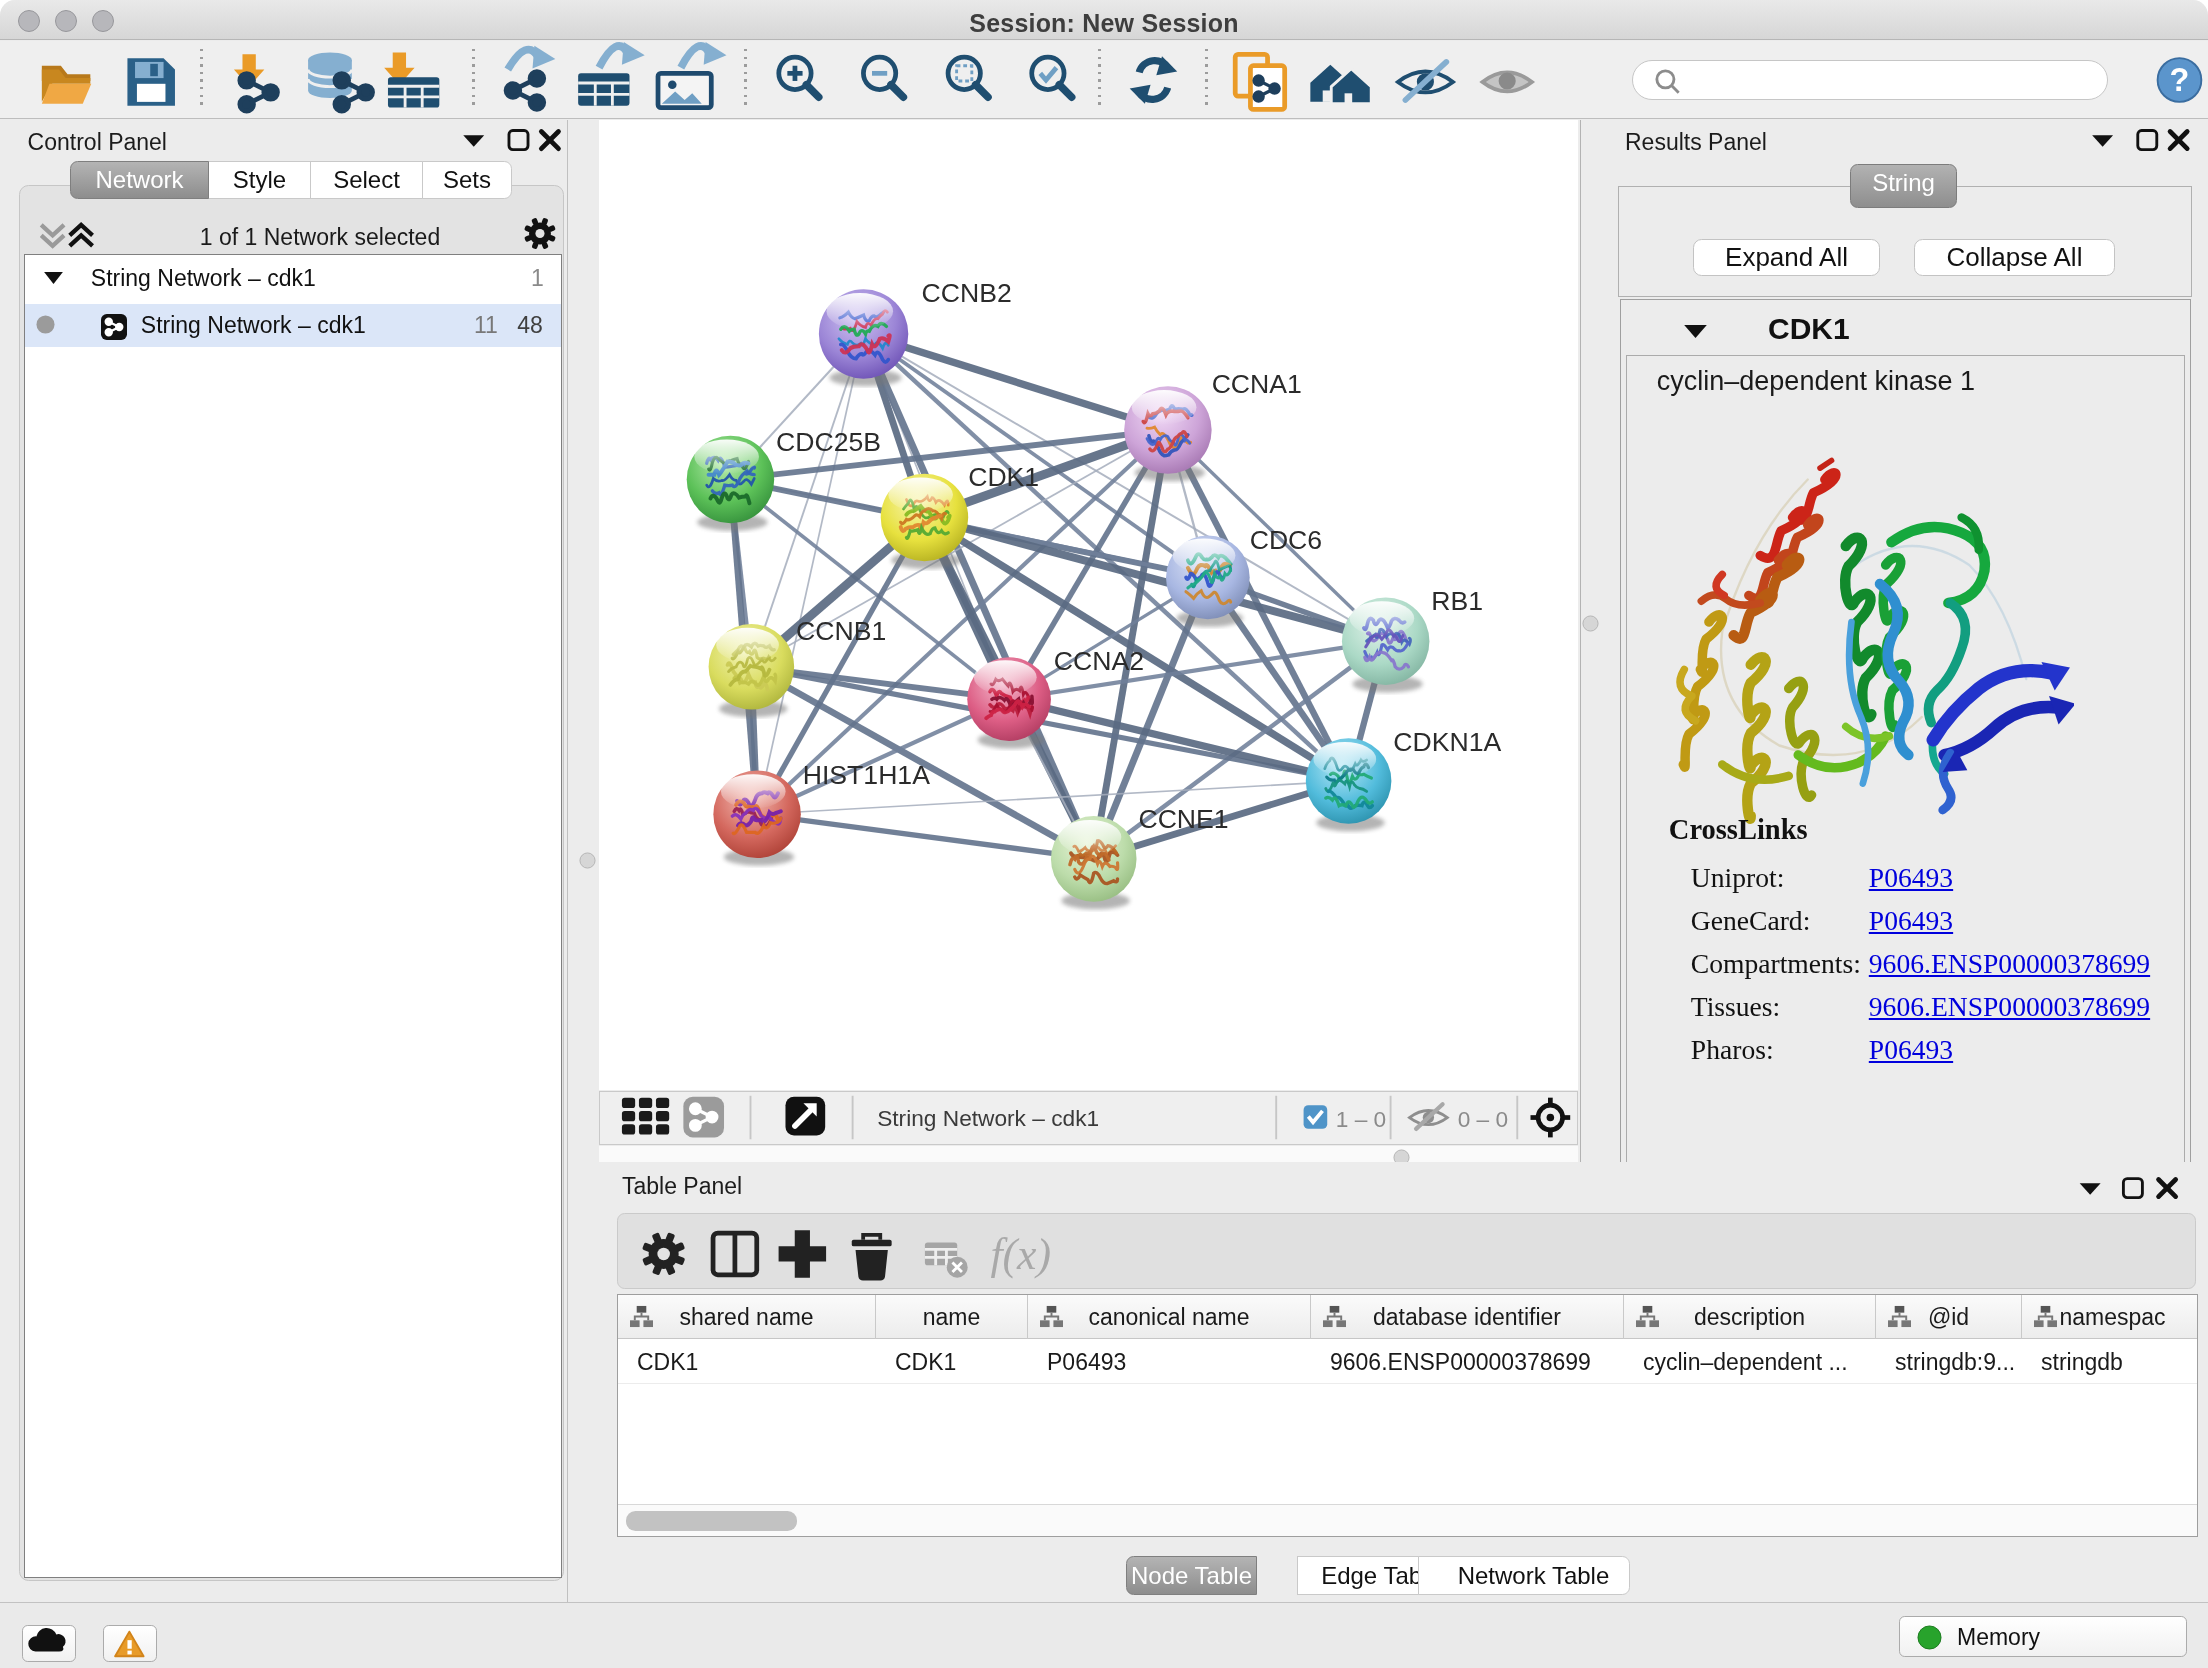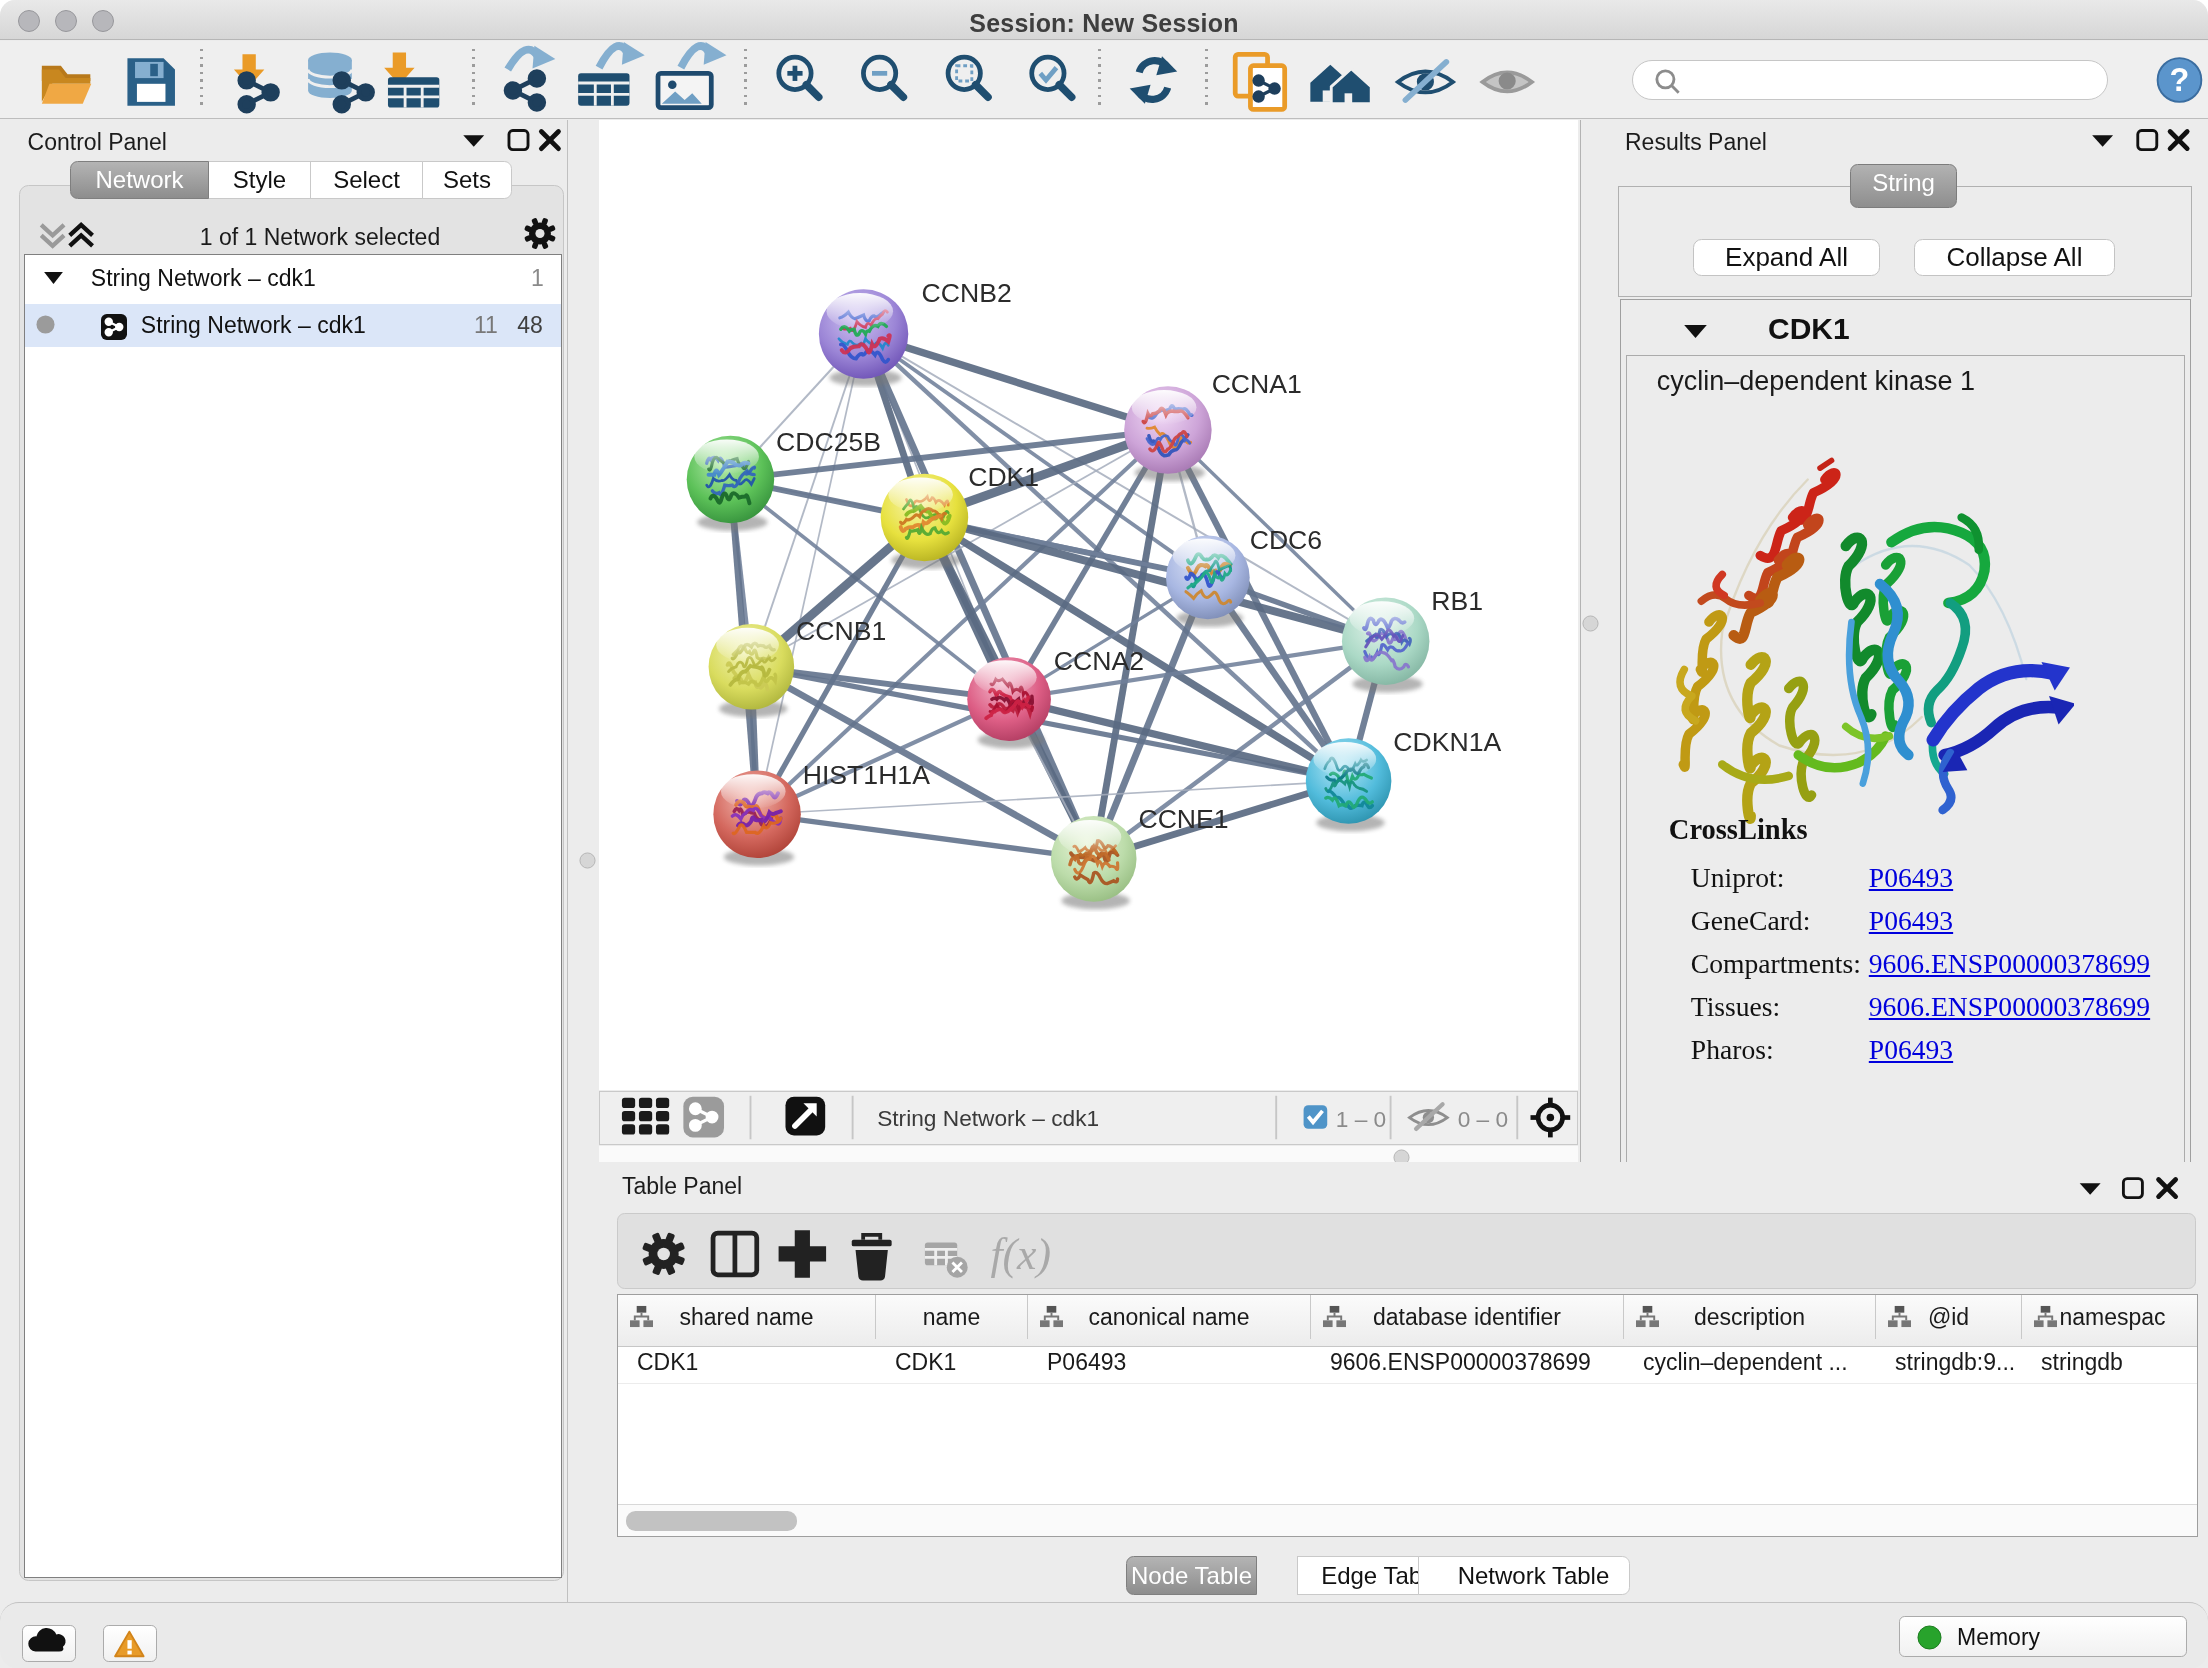--- a/index.html
+++ b/index.html
@@ -22,38 +22,38 @@
   #searchbox { position:absolute; left:1632px; top:19px; width:476px; height:40px;
     background:#fff; border:1.9px solid #c6c6c6; border-radius:20px; }
   
   #controlpanel { position:absolute; left:0; top:120px; width:568px; height:1482px; background:#ececec; border-right:1px solid #c0c0c0;}
   #netpane { position:absolute; left:569px; top:120px; width:1010px; height:1042px; background:#ececec; }
   #netcanvas { position:absolute; left:29.5px; top:0px; width:979px; height:970px; background:#ffffff; }
   #netbar { position:absolute; left:29.5px; top:971px; width:979px; height:54px; background:#efefef;
             border:1px solid #c9c9c9; }
   #resultspanel { position:absolute; left:1580px; top:120px; width:629px; height:1060px; background:#ececec; border-left:1px solid #b3b3b3;}
   #tablepanel { position:absolute; left:569px; top:1162px; width:1640px; height:439px; background:#ececec; }
-  #statusbar { position:absolute; left:0; top:1602px; width:2208px; height:67px; background:#eaeaea; border-top:1px solid #c2c2c2;border-radius:19px;}
+  #statusbar { position:absolute; left:0; top:1602px; width:2208px; height:67px; background:#eaeaea; border-top:1px solid #c2c2c2;}
   
   .paneltitle { font-size:23px; color:#1c1c1c; }
   .tab { position:absolute; top:41px; height:38px; background:#fff; border:1px solid #c9c9c9;
          font-size:24px; color:#111; text-align:center; line-height:36px; }
   .tabsel { background:linear-gradient(#b4b4b4,#8d8d8d); color:#fff; border-color:#7f7f7f; }
   #cpgroup { position:absolute; left:19px; top:65px; width:545px; height:1396px; background:#e3e3e3;
              border:1px solid #c6c6c6; border-radius:9.5px; }
   #cplist { position:absolute; left:3.8px; top:68px; width:538px; height:1324px; background:#fff; border:1.9px solid #7f7f7f; }
   .buttonish { background:#fff; border:1.4px solid #c3c3c3; border-radius:8.6px; }
   
   .grpbox { position:absolute; background:#ececec; border:1.4px solid #b0b0b0;padding-left:14px; }
   a.lnk { color:#0000dd; text-decoration:underline; }
   
   #tptoolbar { position:absolute; left:48px; top:51px; width:1579px; height:76px; background:#e0e0e0;
                border:1px solid #cacaca; border-radius:7.6px; }
   #tpbox { position:absolute; left:48px; top:132px; width:1581px; height:243px; background:#fff; border:1px solid #9e9e9e; }
-  #tpheader { position:absolute; left:0; top:0; width:100%; height:52px;
+  #tpheader { position:absolute; left:0; top:0; width:100%; height:44px;
       background:linear-gradient(#fbfbfb,#ececec); border-bottom:1px solid #c6c6c6; display:flex; }
   .hcell { height:44px; border-right:1px solid #c9c9c9; display:flex; align-items:center; justify-content:center;
            font-size:23px; color:#1a1a1a; gap:9.5px; overflow:hidden; flex:none; white-space:nowrap;}
   .dcell { height:44px; font-size:23px; color:#1a1a1a; padding-left:19px; display:flex; align-items:center; flex:none; overflow:hidden; white-space:nowrap;}
   #tpscroll { position:absolute; left:0px; bottom:0px; width:100%; height:32px; background:#fafafa; border-top:1px solid #d8d8d8;}
   #tpthumb { position:absolute; left:7.6px; top:5.7px; width:171px; height:20px; background:#c2c2c2; border-radius:9.5px;}
   .btab { position:absolute; top:394px; height:39px; background:#fff; border:1px solid #c9c9c9; font-size:24px;
           color:#111; text-align:center; line-height:37px; border-radius:7.6px;}
   .statusbtn { position:absolute; background:linear-gradient(#ffffff,#f1f1f1); border:1.4px solid #ababab; border-radius:5.7px;}
 </style>

